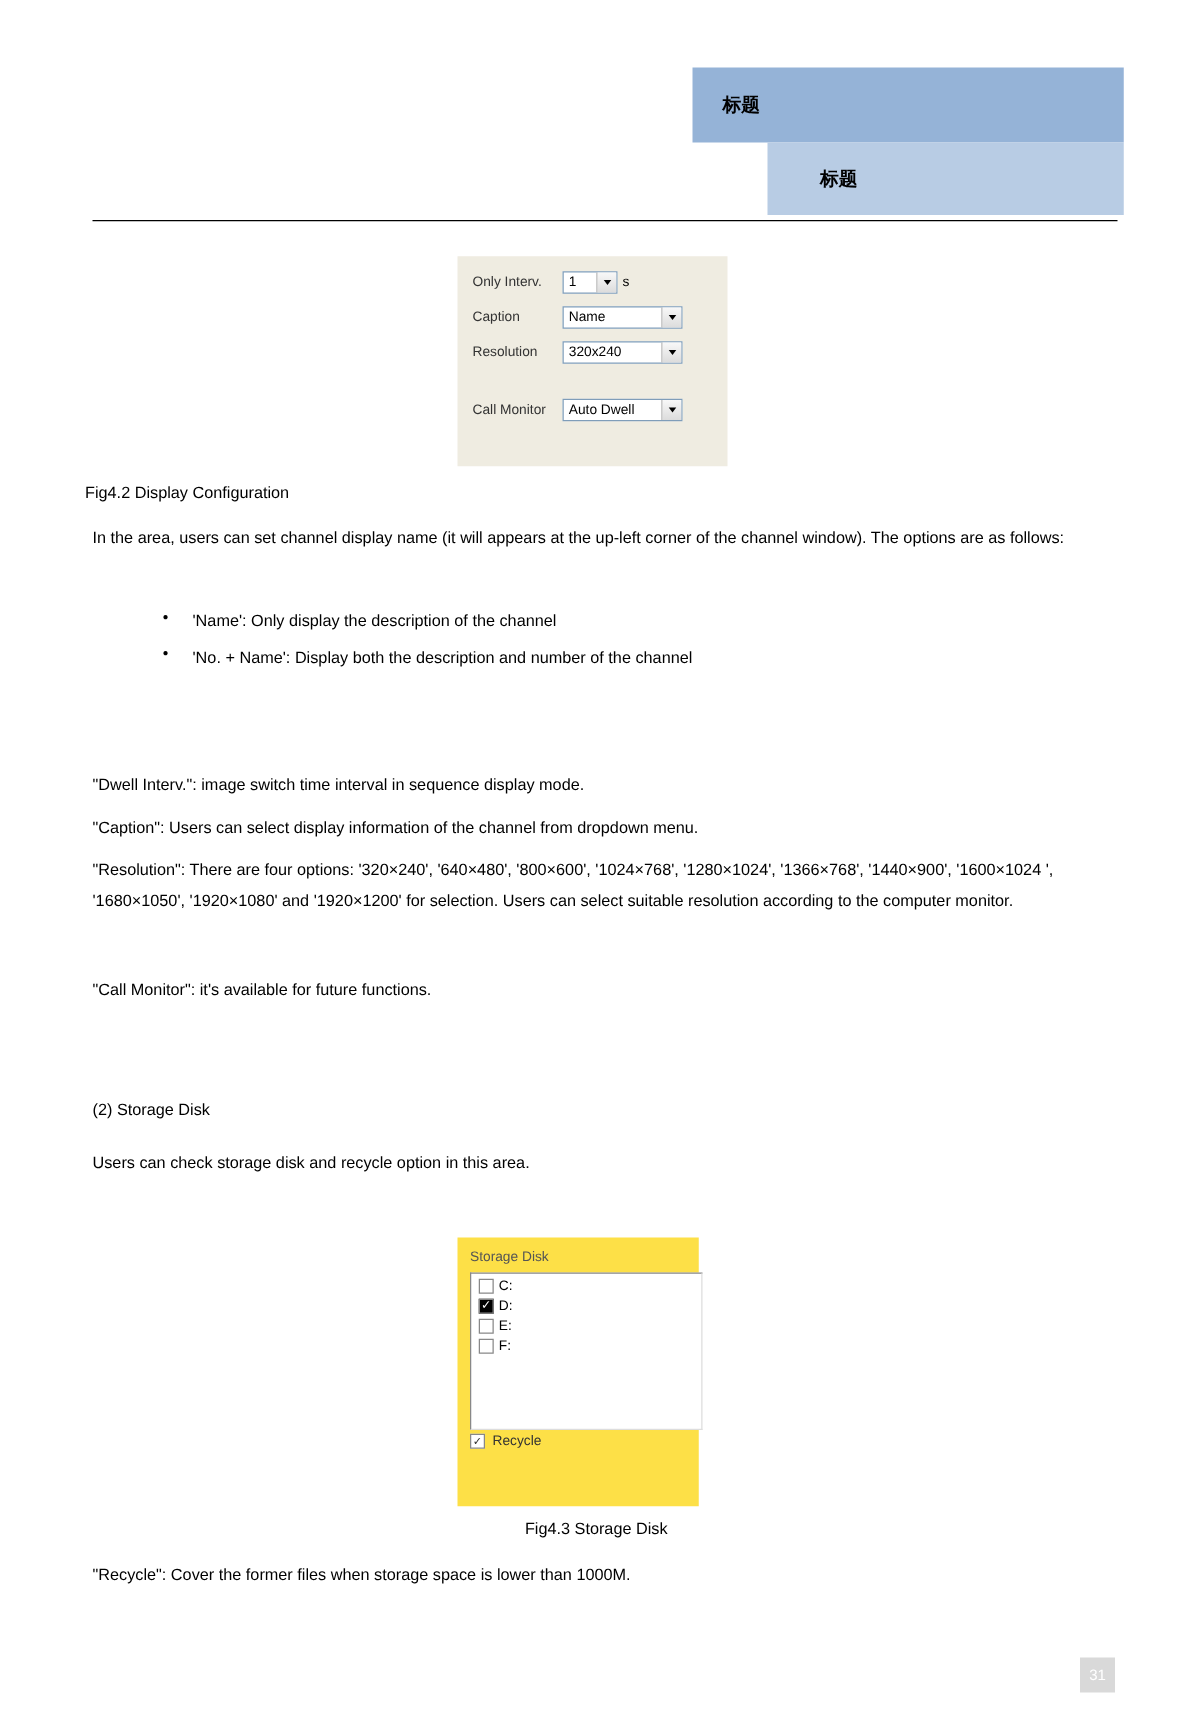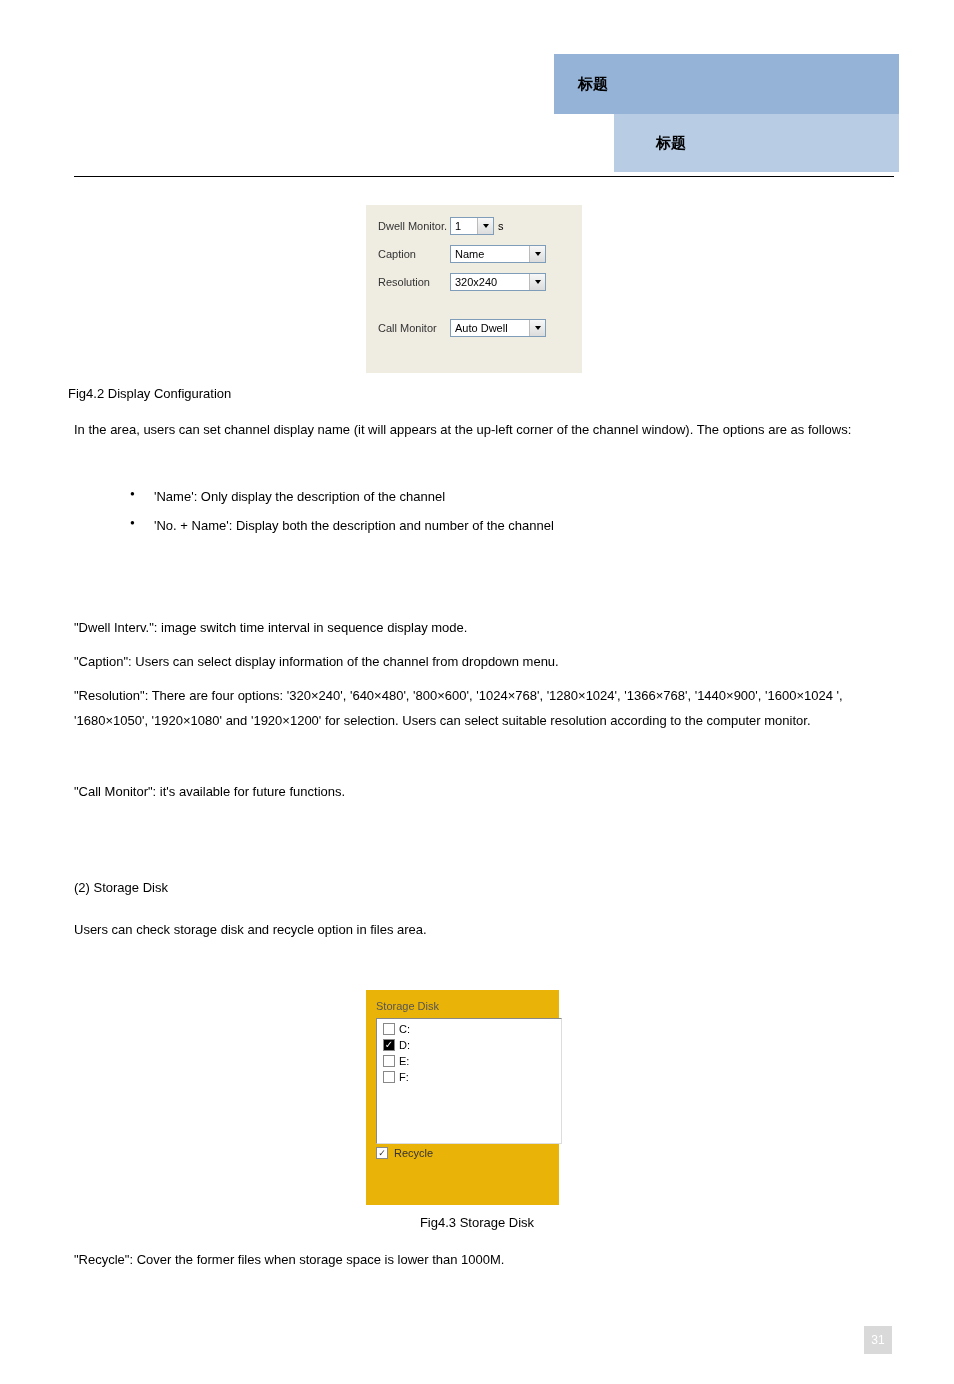--- a/index.html
+++ b/index.html
@@ -176,21 +176,21 @@
       font-size: 13px;
     }
     .para-storage { top: 918px; }
 
     .panel2 {
       position: absolute;
       top: 990px;
       left: 366px;
       width: 193px;
       height: 215px;
-      background: #eab308;
+      background: #fde047;
       padding: 10px;
       font-family: Tahoma, Arial, sans-serif;
     }
     .panel2-title {
       font-size: 11px;
       color: #555;
       margin-bottom: 6px;
     }
     .disk-list {
       background: #fff;
@@ -282,21 +282,21 @@
     <span>标题</span>
   </div>
 </div>
 
 <div class="doc-header">
 </div>
 <hr class="header-rule">
 
 <div class="panel1">
   <div class="form-row">
-    <span class="form-label">Dwell Monitor.</span>
+    <span class="form-label">Only Interv.</span>
     <span class="select-box select-short">
       <span>1</span>
       <span class="drop-btn"></span>
     </span>
     <span class="suffix-s">s</span>
   </div>
   <div class="form-row">
     <span class="form-label">Caption</span>
     <span class="select-box select-mid">
       <span>Name</span>
@@ -327,21 +327,21 @@
   <li>'Name': Only display the description of the channel</li>
   <li>'No. + Name': Display both the description and number of the channel</li>
 </ul>
 
 <div class="body-para para-dwell">"Dwell Interv.": image switch time interval in sequence display mode.</div>
 <div class="body-para para-caption">"Caption": Users can select display information of the channel from dropdown menu.</div>
 <div class="body-para para-res">"Resolution": There are four options: '320×240', '640×480', '800×600', '1024×768', '1280×1024', '1366×768', '1440×900', '1600×1024 ', '1680×1050', '1920×1080' and '1920×1200' for selection. Users can select suitable resolution according to the computer monitor.</div>
 <div class="body-para para-callmon">"Call Monitor": it's available for future functions.</div>
 
 <div class="section-head">(2) Storage Disk</div>
-<div class="body-para para-storage">Users can check storage disk and recycle option in files area.</div>
+<div class="body-para para-storage">Users can check storage disk and recycle option in this area.</div>
 
 <div class="panel2">
   <div class="panel2-title">Storage Disk</div>
   <div class="disk-list">
     <div class="disk-row">
       <span class="cb"></span>
       <span>C:</span>
     </div>
     <div class="disk-row">
       <span class="cb checked-dark">✓</span>

